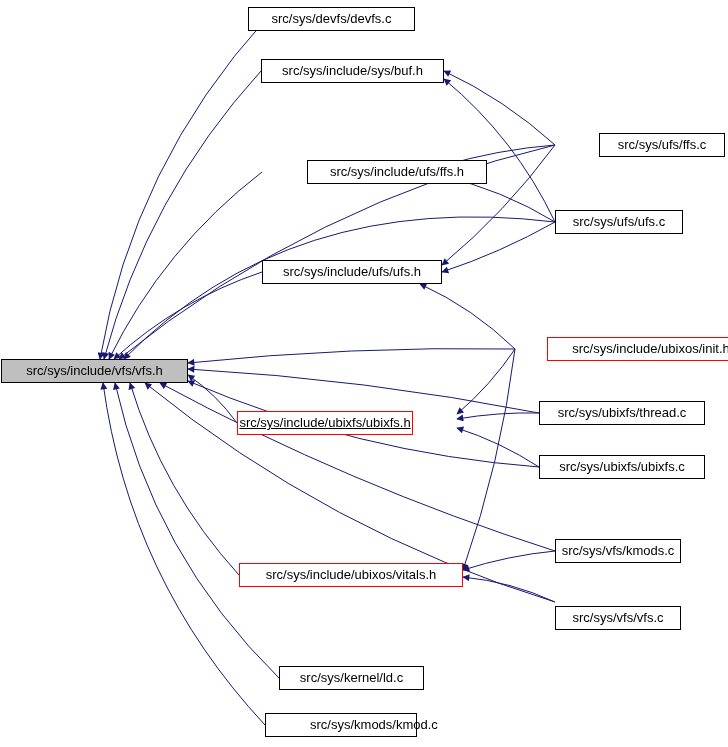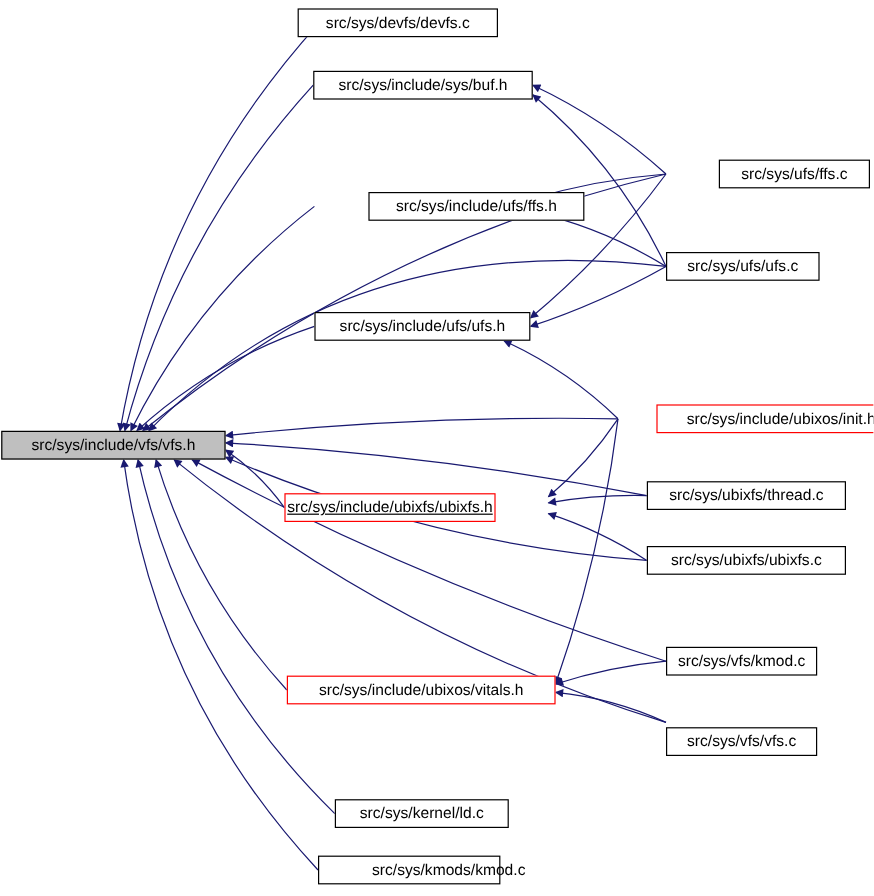--- a/index.html
+++ b/index.html
@@ -92,19 +92,19 @@
   <div class="node" id="n-bufh">src/sys/include/sys/buf.h</div>
   <div class="node" id="n-ffsc">src/sys/ufs/ffs.c</div>
   <div class="node" id="n-ffsh">src/sys/include/ufs/ffs.h</div>
   <div class="node" id="n-ufsc">src/sys/ufs/ufs.c</div>
   <div class="node" id="n-ufsh">src/sys/include/ufs/ufs.h</div>
   <div class="node red" id="n-inith">src/sys/include/ubixos/init.h</div>
   <div class="node main" id="n-vfsh">src/sys/include/vfs/vfs.h</div>
   <div class="node" id="n-threadc">src/sys/ubixfs/thread.c</div>
   <div class="node red" id="n-ubixfsh">src/sys/include/ubixfs/ubixfs.h</div>
   <div class="node" id="n-ubixfsc">src/sys/ubixfs/ubixfs.c</div>
-  <div class="node" id="n-filec">src/sys/vfs/kmod.c</div>
+  <div class="node" id="n-filec">src/sys/vfs/kmods.c</div>
   <div class="node red" id="n-vitalsh">src/sys/include/ubixos/vitals.h</div>
   <div class="node" id="n-vfsc">src/sys/vfs/vfs.c</div>
   <div class="node" id="n-ldc">src/sys/kernel/ld.c</div>
   <div class="node" id="n-kmodc">src/sys/kmods/kmod.c</div>
 
 </div>
 
 </body></html>

